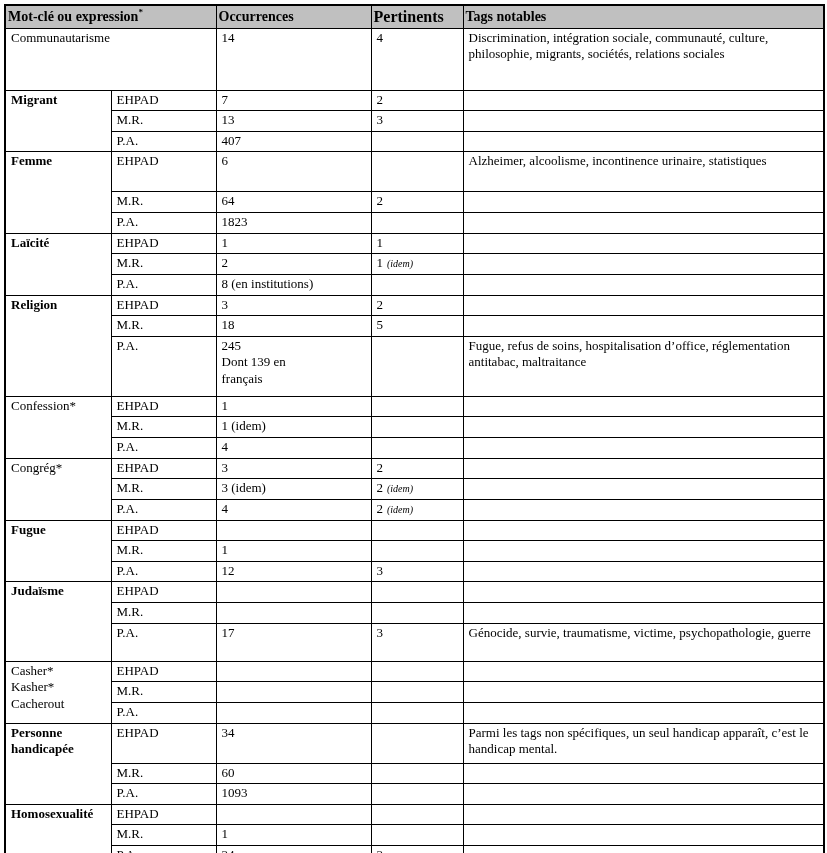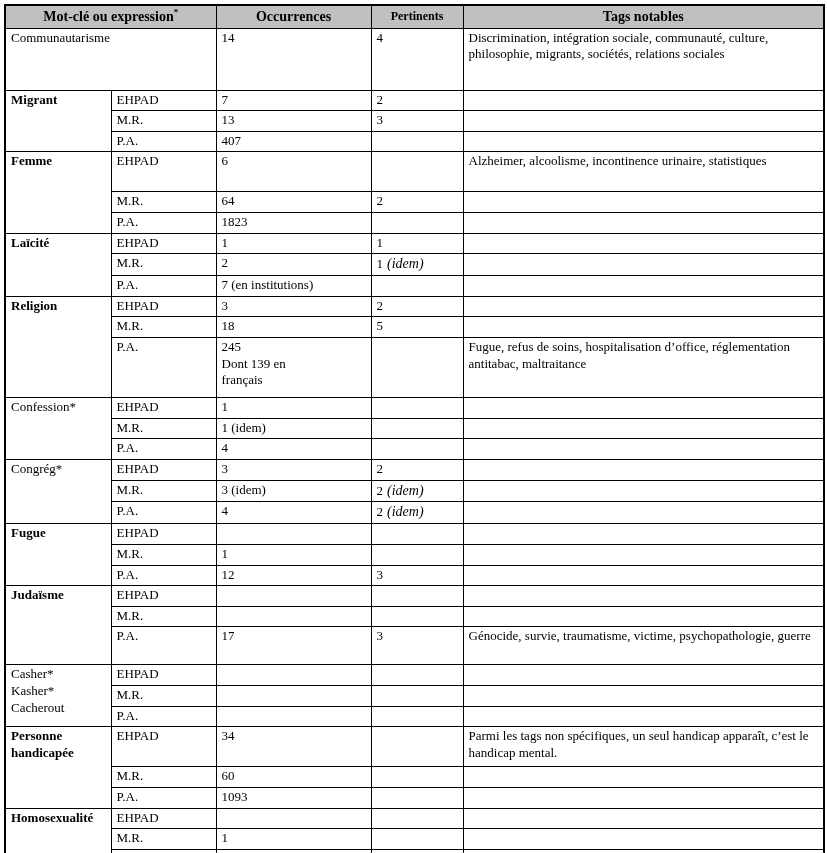--- a/index.html
+++ b/index.html
@@ -8,29 +8,29 @@
   table{border-collapse:collapse;table-layout:fixed;width:819px;border:2px solid #000;}
   col.c-kw{width:106px;}
   col.c-sub{width:105px;}
   col.c-occ{width:155px;}
   col.c-pert{width:92px;}
   col.c-tags{width:361px;}
   th,td{border:1px solid #000;vertical-align:top;box-sizing:border-box;
         padding:1px 4px 2px 5px;font-size:13px;line-height:1.28;overflow:hidden;
         word-wrap:break-word;}
   td{height:20px;}
-  thead th{background:#c0c0c0;text-align:center;font-weight:bold;font-size:14px;
+  thead th{background:#c0c0c0;text-align:left;font-weight:bold;font-size:14px;
            height:23px;padding:2px 2px;vertical-align:middle;line-height:1.1;}
-  thead th.pert-h{font-size:12px;}
+  thead th.pert-h{font-size:16px;}
   sup{font-size:9px;line-height:0;}
   .kw{white-space:pre-line;}
   .b{font-weight:bold;margin-top:28px;}
   .sub{font-weight:normal;}
   .pre{white-space:pre-line;}
-  .idem{font-style:italic;font-size:14px;margin-left:4px;}
+  .idem{font-style:italic;font-size:10px;margin-left:4px;}
   tr.h62{height:62px;}
   tr.h40{height:40px;}
   tr.h60{height:60px;}
   tr.h38{height:38px;}
 </style>
 </head>
 <body>
 
 <div class="page">
 <table>
@@ -106,21 +106,21 @@
   <td></td>
 </tr>
 <tr>
   <td class="sub">M.R.</td>
   <td>2</td>
   <td><span>1</span><span class="idem">(idem)</span></td>
   <td></td>
 </tr>
 <tr>
   <td class="sub">P.A.</td>
-  <td>7 (en institutions)</td>
+  <td>8 (en institutions)</td>
   <td></td>
   <td></td>
 </tr>
 
 <tr>
   <td rowspan="3" class="kw b">Religion</td>
   <td class="sub">EHPAD</td>
   <td>3</td>
   <td>2</td>
   <td></td>

